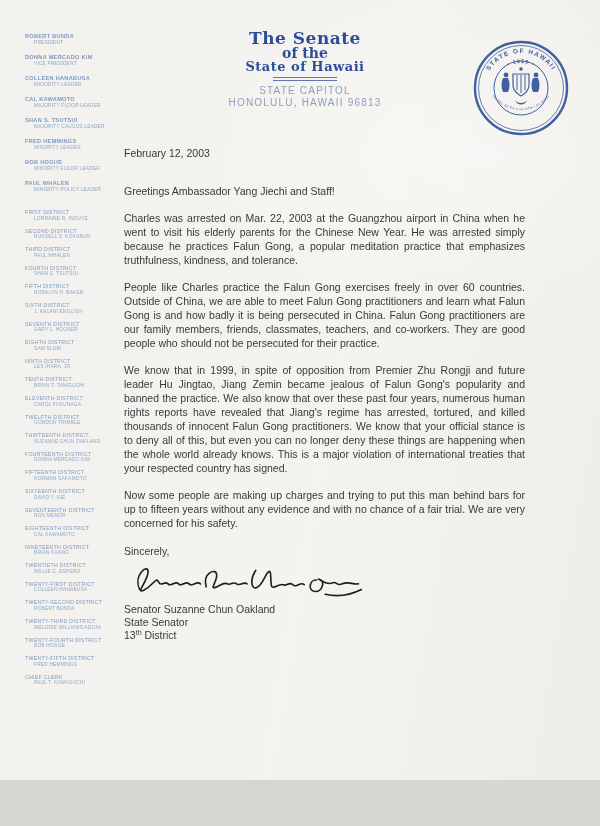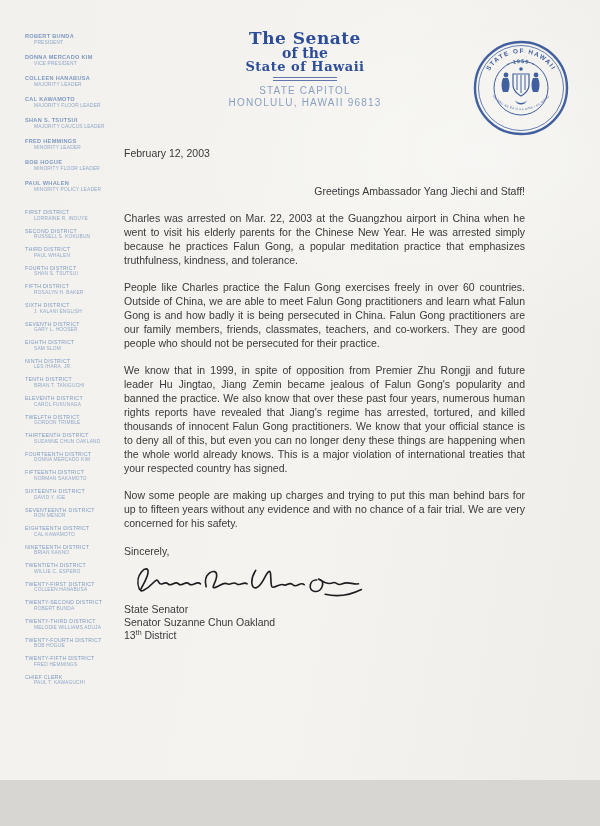--- a/index.html
+++ b/index.html
@@ -33,21 +33,21 @@
   .lh-state    { font-family:"DejaVu Serif", serif; font-weight:bold; font-size:13px; line-height:15px; letter-spacing:.5px; }
   .lh-divider  { width:64px; margin:3px auto 4px auto; border-top:1px solid #5f77ad; border-bottom:1px solid #5f77ad; height:2px; }
   .lh-capitol, .lh-city { font-size:10px; line-height:12px; letter-spacing:1.2px; color:#8ba0c2; }
 
   
   .seal { position:absolute; left:471px; top:38px; width:100px; height:100px; }
 
   
   .letter { position:absolute; left:124px; top:146px; width:401px; color:#39393b; font-size:10.5px; line-height:14px; }
   .date { margin-bottom:24px; }
-  .greeting { margin-bottom:13px;text-align:right; }
+  .greeting { margin-bottom:13px; }
   .letter p { margin:0 0 13px 0; text-align:justify; }
   .closing { margin:14px 0 0 0; }
   .signature { margin:2px 0 0 0; height:40px; }
   .sender div { line-height:13px; }
   .reference { margin-top:22px; }
   sup { font-size:7px; vertical-align:super; line-height:0; }
 </style>
 </head>
 <body>
 
@@ -256,20 +256,20 @@
       <g fill="none" stroke="#1d1d20" stroke-width="1.7" stroke-linecap="round" stroke-linejoin="round">
         <path d="M10,31 C3,15 20,3 19,13 C18,23 6,35 14,32 C25,27 27,17 30,23 C33,29 36,21 40,25 C44,29 47,21 51,25 C55,29 58,21 62,25 C66,29 70,21 74,25"></path>
         <path d="M80,28 C76,14 90,8 91,15 C92,22 84,30 89,29 C95,27 98,23 102,25 C106,27 108,22 112,25 C116,28 119,22 123,25"></path>
         <path d="M132,11 C126,20 127,31 133,29 C140,26 142,14 146,12 C149,11 147,24 149,28 C151,31 157,24 161,26 C165,28 167,22 171,26 C175,30 179,22 183,26"></path>
         <path d="M196,21 C189,20 186,32 194,33 C202,34 206,21 198,20 C203,23 208,26 213,24 C217,22 217,28 223,25 C229,22 234,26 240,25"></path>
         <path d="M205,36 C218,39 231,37 243,31"></path>
       </g>
     </svg>
 
     <div class="sender">
+      <div>Senator Suzanne Chun Oakland</div>
       <div>State Senator</div>
-      <div>Senator Suzanne Chun Oakland</div>
       <div><span>13</span><sup>th</sup><span> District</span></div>
     </div>
 
   </div>
 
 </div>
 
 </body></html>

